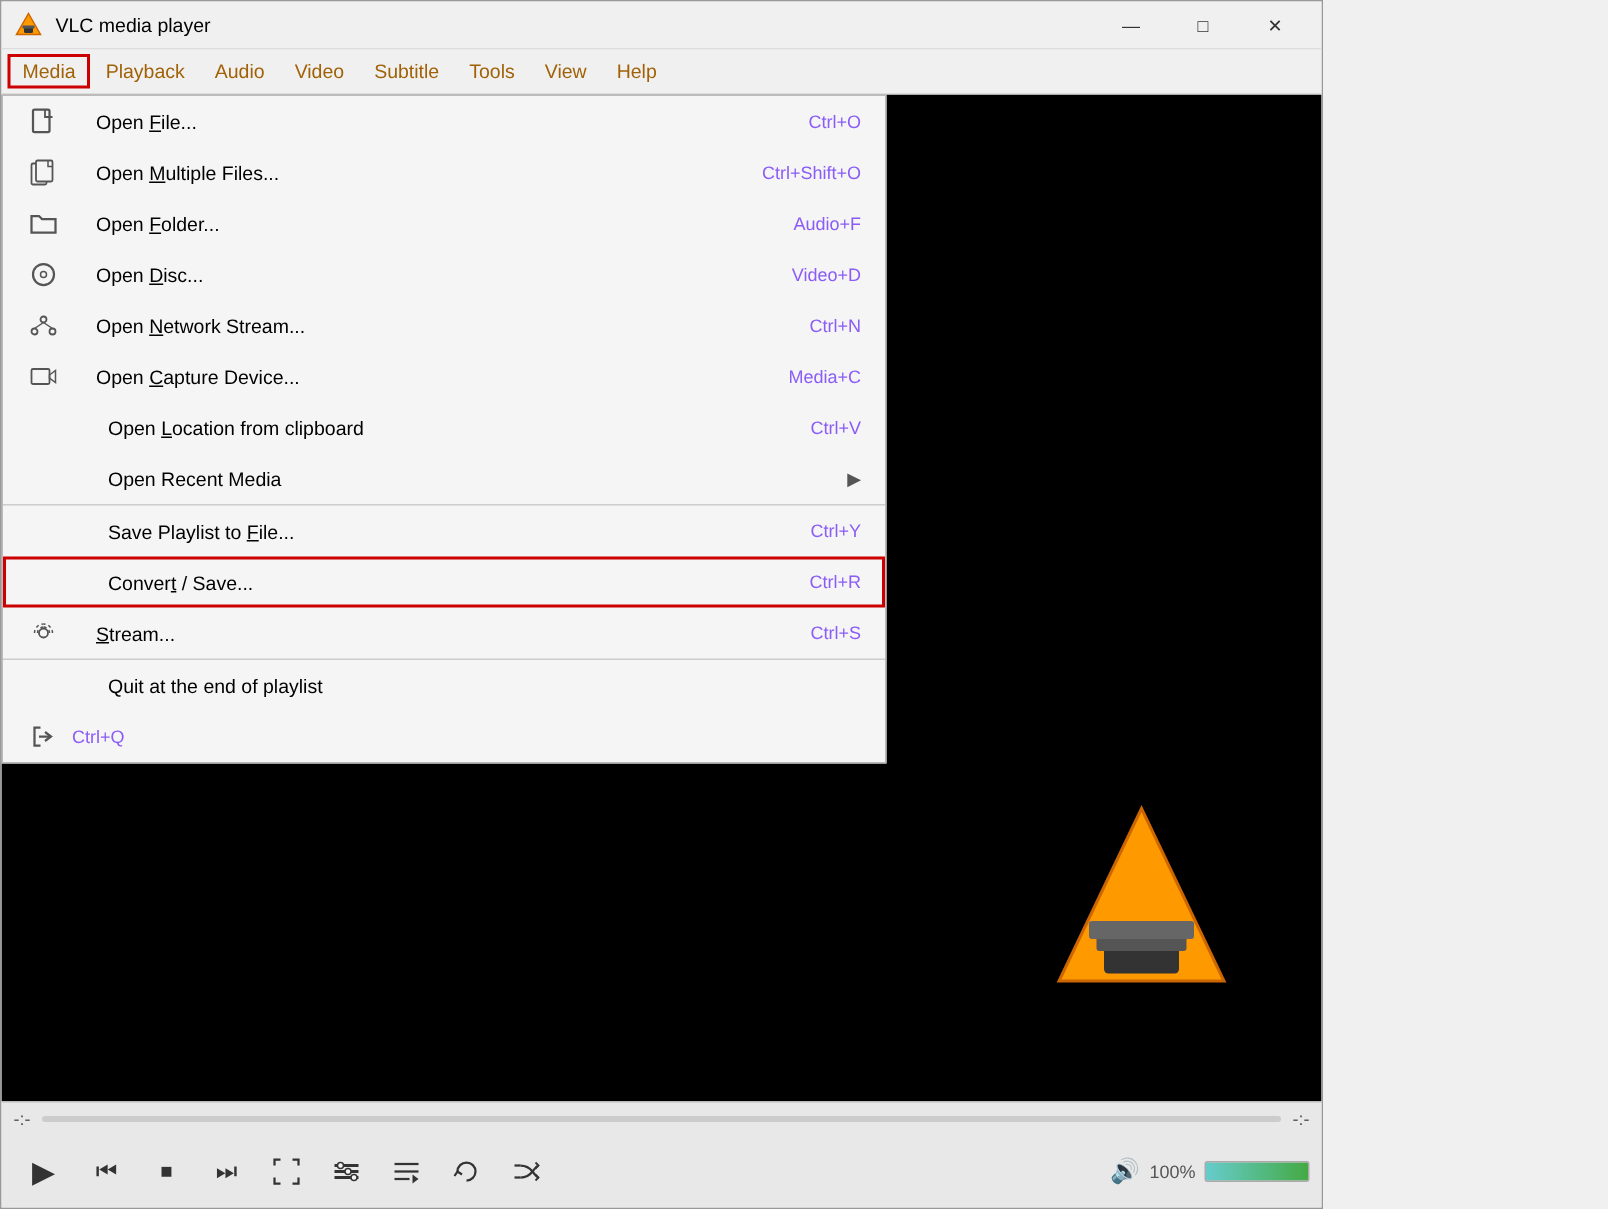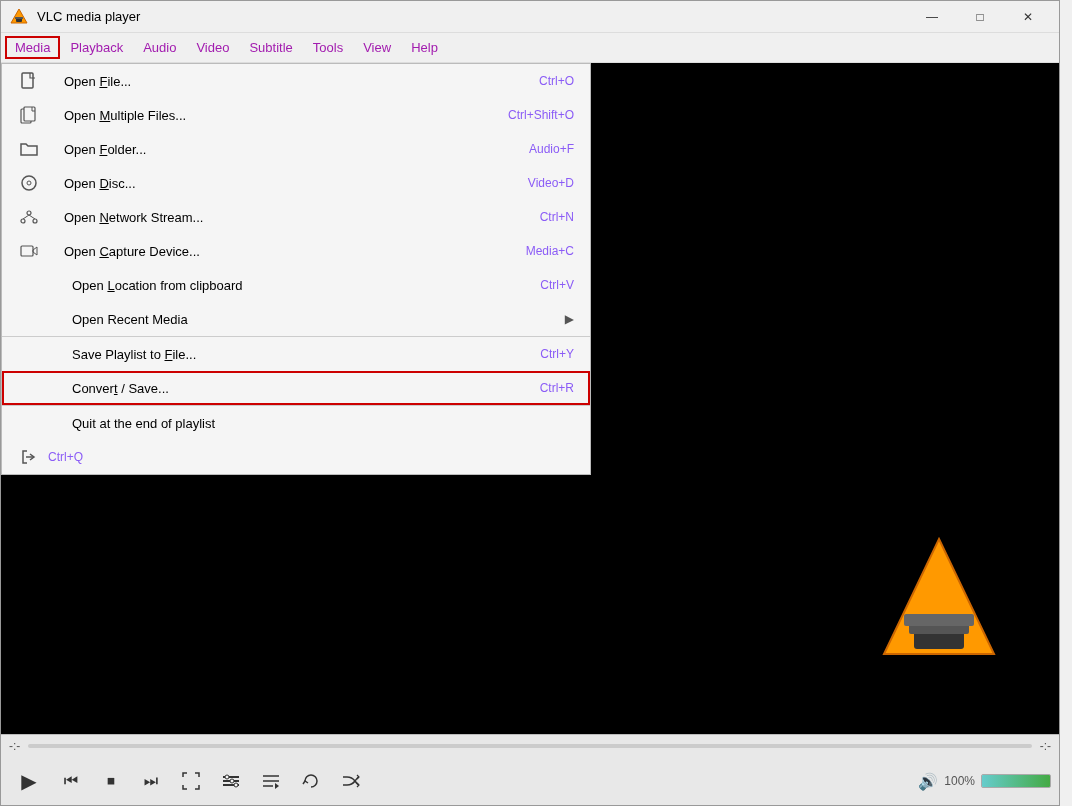--- a/index.html
+++ b/index.html
@@ -5,21 +5,21 @@
     * { margin: 0; padding: 0; box-sizing: border-box; }
     body {
       font-family: 'Segoe UI', Arial, sans-serif;
       font-size: 13px;
       background: #f0f0f0;
       width: 1072px;
       height: 806px;
       overflow: hidden;
     }
     .window {
-      width: 1060px;
+      width: 882px;
       height: 806px;
       background: #f0f0f0;
       border: 1px solid #999;
       display: flex;
       flex-direction: column;
     }
     .title-bar {
       background: #f0f0f0;
       height: 32px;
       display: flex;
@@ -61,21 +61,21 @@
       display: flex;
       align-items: center;
       padding: 0 4px;
       border-bottom: 1px solid #ddd;
       flex-shrink: 0;
       position: relative;
     }
     .menu-item {
       padding: 4px 10px;
       cursor: pointer;
-      color: #a21caf;
+      color: #a16207;
       font-size: 13px;
       white-space: nowrap;
       text-decoration: none;
     }
     .menu-item.active {
       border: 2px solid #cc0000;
       padding: 2px 8px;
     }
 
     .content-area {
@@ -334,20 +334,33 @@
       <div class="menu-section">
         <div class="dropdown-item">
           <span class="item-icon no-icon"></span>
           <span class="item-label">Save Playlist to <u>F</u>ile...</span>
           <span class="item-shortcut">Ctrl+Y</span>
         </div>
         <div class="dropdown-item convert-save">
           <span class="item-icon no-icon"></span>
           <span class="item-label">Conver<u>t</u> / Save...</span>
           <span class="item-shortcut">Ctrl+R</span>
+        </div>
+        <div class="dropdown-item">
+          <span class="item-icon">
+            <svg width="18" height="18" viewBox="0 0 18 18">
+              <circle cx="9" cy="9" r="3" fill="none" stroke="#555" stroke-width="1.2"></circle>
+              <path d="M5,9 a4,4 0 0,1 4,-4" fill="none" stroke="#555" stroke-width="1" stroke-dasharray="2"></path>
+              <path d="M13,9 a4,4 0 0,0 -4,-4" fill="none" stroke="#555" stroke-width="1" stroke-dasharray="2"></path>
+              <path d="M3,9 a6,6 0 0,1 6,-6" fill="none" stroke="#555" stroke-width="1" stroke-dasharray="2"></path>
+              <path d="M15,9 a6,6 0 0,0 -6,-6" fill="none" stroke="#555" stroke-width="1" stroke-dasharray="2"></path>
+            </svg>
+          </span>
+          <span class="item-label"><u>S</u>tream...</span>
+          <span class="item-shortcut">Ctrl+S</span>
         </div>
       </div>
 
       <div class="menu-section">
         <div class="dropdown-item">
           <span class="item-icon no-icon"></span>
           <span class="item-label">Quit at the end of playlist</span>
           <span class="item-shortcut"></span>
         </div>
         <div class="dropdown-item">

